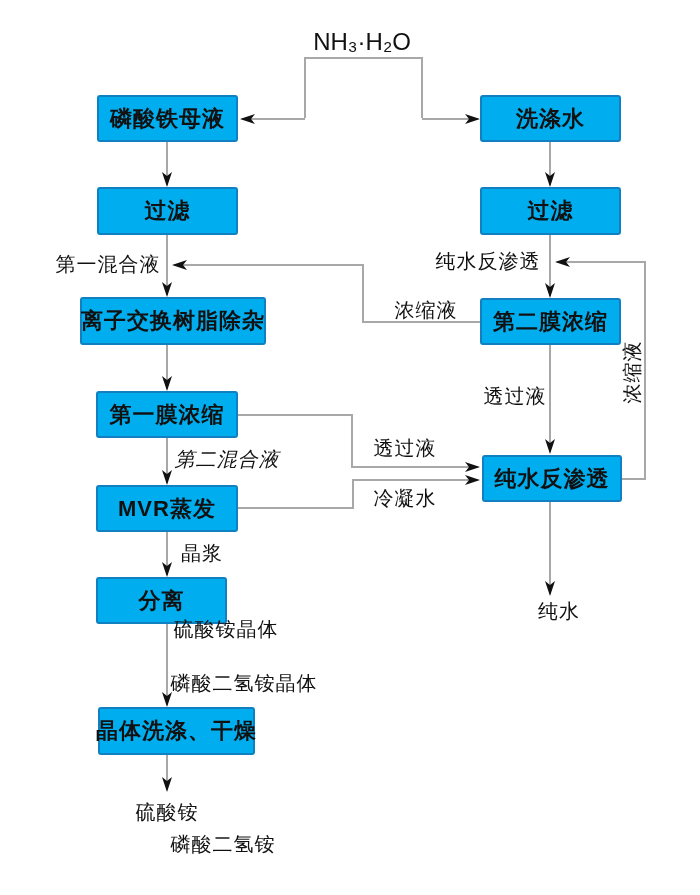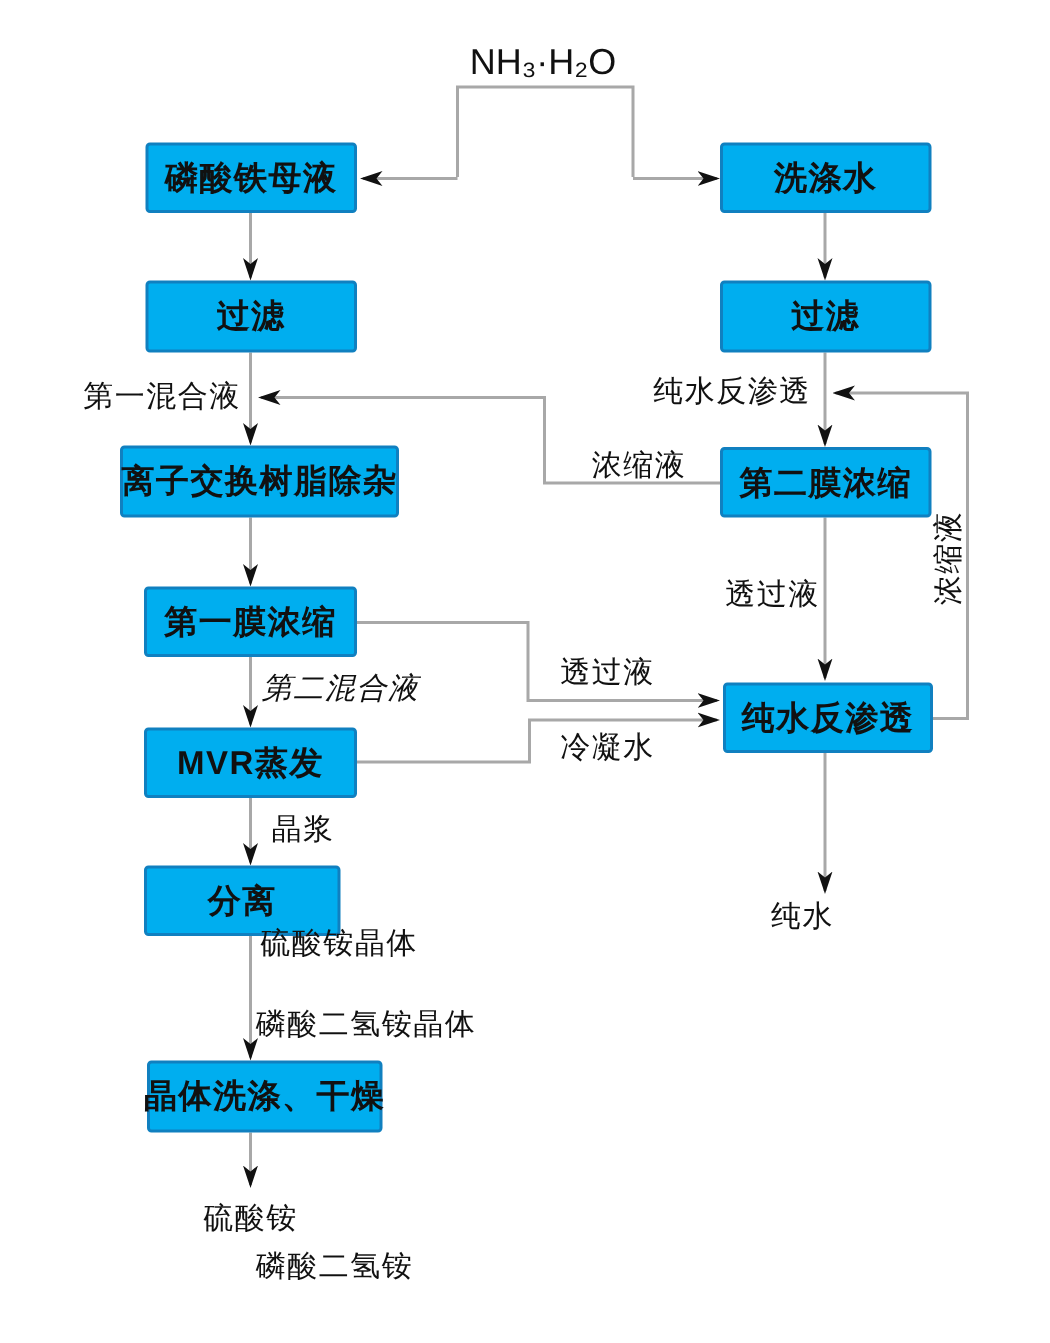--- a/index.html
+++ b/index.html
@@ -103,20 +103,20 @@
   <div id="labels-layer">
       <div class="flow-label formula" style="left: 362px; top: 42px;">NH₃·H₂O</div>
       <div class="flow-label" style="left: 108px; top: 264px;">第一混合液</div>
       <div class="flow-label" style="left: 488px; top: 261px;">纯水反渗透</div>
       <div class="flow-label" style="left: 426px; top: 310px;">浓缩液</div>
       <div class="flow-label" style="left: 515px; top: 396px;">透过液</div>
       <div class="flow-label" style="left: 227px; top: 459px; font-style: italic;">第二混合液</div>
       <div class="flow-label" style="left: 405px; top: 448px;">透过液</div>
       <div class="flow-label" style="left: 405px; top: 498px;">冷凝水</div>
       <div class="flow-label" style="left: 202px; top: 553px;">晶浆</div>
-      <div class="flow-label" style="left: 535px; top: 611px; text-align: center;">纯水</div>
+      <div class="flow-label" style="left: 559px; top: 611px; text-align: center;">纯水</div>
       <div class="flow-label" style="left: 226px; top: 629px;">硫酸铵晶体</div>
       <div class="flow-label" style="left: 244px; top: 683px; font-family: Liberation Mono, monospace;">磷酸二氢铵晶体</div>
       <div class="flow-label" style="left: 167px; top: 812px;">硫酸铵</div>
       <div class="flow-label" style="left: 187px; top: 844px; margin-left: 36px;">磷酸二氢铵</div>
       <div class="flow-label rotated" style="left: 632px; top: 372px;">浓缩液</div>
     </div>
 </div>
 
 </body></html>

